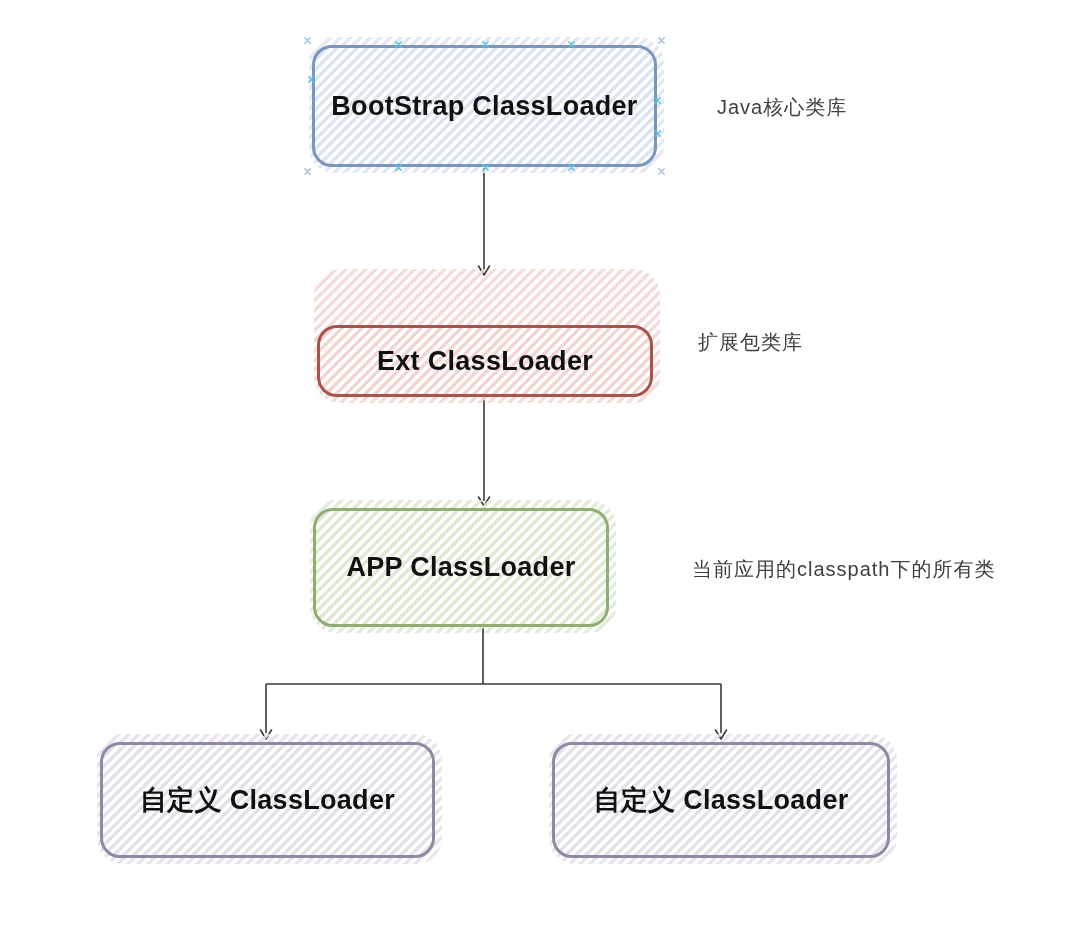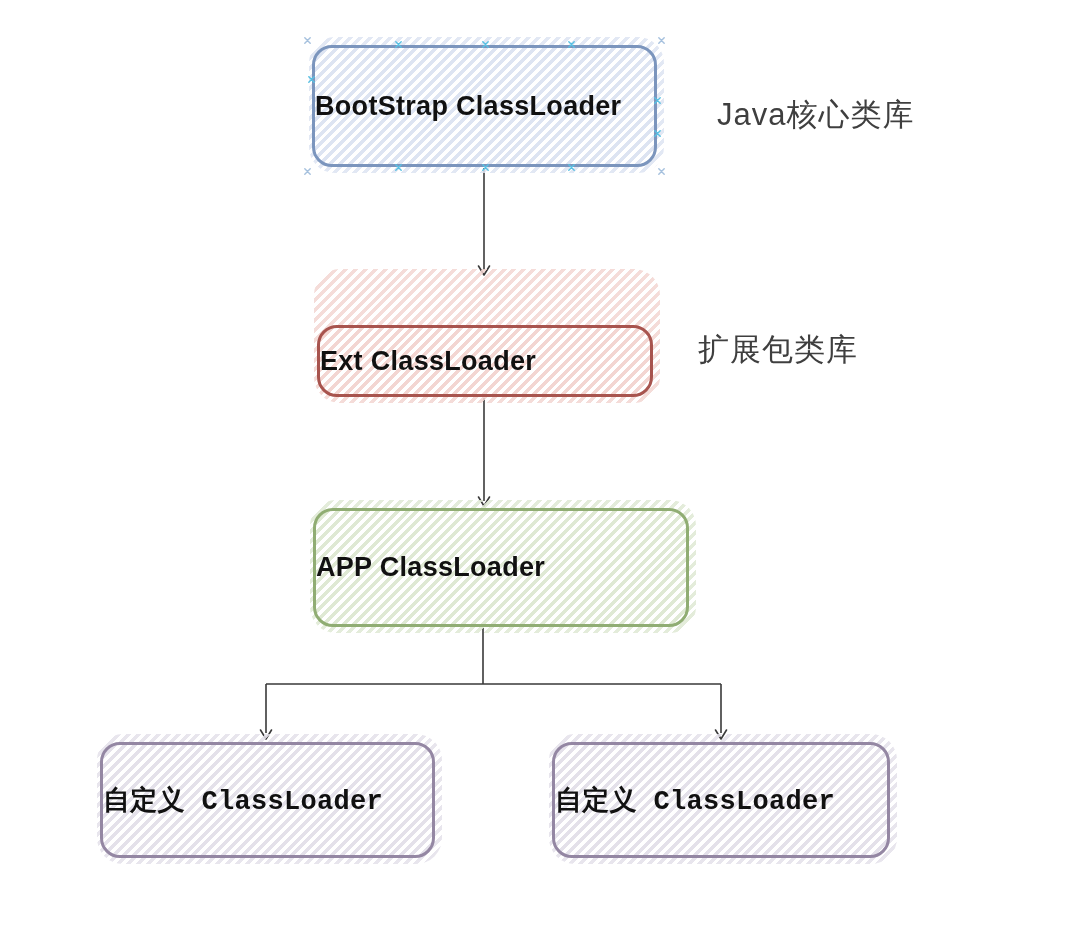--- a/index.html
+++ b/index.html
@@ -12,45 +12,45 @@
   .ahead{fill:none;stroke:var(--connector,#3a3a3a);stroke-width:1.6;stroke-linejoin:round;stroke-linecap:round;}
 
   .node{position:absolute;z-index:2;}
   
   .fray{
     position:absolute;top:-8px;right:-7px;bottom:-6px;left:-3px;
     border-radius:26px;z-index:0;opacity:.85;
   }
   .face{
     position:absolute;inset:0;border-radius:20px;border:3.5px solid #000;
-    background-color:#ffffff;display:flex;align-items:center;justify-content:flex-start;
+    background-color:#ffffff;display:flex;align-items:center;justify-content:center;
     z-index:1;
   }
   .nlabel{
     font-size:27px;font-weight:700;color:var(--text,#111);letter-spacing:.3px;white-space:nowrap;
   }
   .n-blue .face, .n-blue .fray{
     background-image:repeating-linear-gradient(135deg,var(--bootstrap-hatch,#dde4f2) 0 3.5px,transparent 3.5px 7px);
   }
   .n-blue .face{border-color:var(--bootstrap-border,#7b95bd);}
   .n-red .face, .n-red .fray{
     background-image:repeating-linear-gradient(135deg,var(--ext-hatch,#f3d6d2) 0 3.5px,transparent 3.5px 7px);
   }
   .n-red .face{border-color:var(--ext-border,#a8544e);margin-top:48px;}
   .n-green .face, .n-green .fray{
     background-image:repeating-linear-gradient(135deg,var(--app-hatch,#dfe9d4) 0 3.5px,transparent 3.5px 7px);
   }
   .n-green .face{border-color:var(--app-border,#90ad73);}
   .n-purple .face, .n-purple .fray{
     background-image:repeating-linear-gradient(135deg,var(--custom-hatch,#e4e1ea) 0 3.5px,transparent 3.5px 7px);
   }
-  .n-purple .face{border-color:var(--custom-border,#9487a3);font-family:Liberation Mono, monospace;}
+  .n-purple .face{border-color:var(--custom-border,#9487a3);}
 
   .annotation{
-    position:absolute;z-index:2;font-size:31px;color:var(--annotation-text,#3f3f3f);
+    position:absolute;z-index:2;font-size:20px;color:var(--annotation-text,#3f3f3f);
     letter-spacing:1px;white-space:nowrap;
   }
 
   .xm{position:absolute;width:9px;height:9px;z-index:3;}
   .xm path{stroke-width:1.6;fill:none;stroke-linecap:round;}
   .xm-corner path{stroke:var(--anchor-corner,#a6c1de);}
   .xm-edge path{stroke:var(--anchor-edge,#59c0e2);}
 </style>
 </head>
 <body>
@@ -113,21 +113,21 @@
       </svg>
   </div>
 
   <div class="node n-red" style="left:317px;top:277px;width:336px;height:120px">
     <div class="fray"></div>
     <div class="face">
       <span class="nlabel">Ext ClassLoader</span>
     </div>
   </div>
 
-  <div class="node n-green" style="left:313px;top:508px;width:376px;height:119px">
+  <div class="node n-green" style="left:313px;top:508px;width:296px;height:119px">
     <div class="fray"></div>
     <div class="face">
       <span class="nlabel">APP ClassLoader</span>
     </div>
   </div>
 
   <div class="node n-purple" style="left:100px;top:742px;width:335px;height:116px">
     <div class="fray"></div>
     <div class="face">
       <span class="nlabel">自定义 ClassLoader</span>
@@ -136,14 +136,15 @@
 
   <div class="node n-purple" style="left:552px;top:742px;width:338px;height:116px">
     <div class="fray"></div>
     <div class="face">
       <span class="nlabel">自定义 ClassLoader</span>
     </div>
   </div>
 
   <div class="annotation" style="left:717px;top:94px">Java核心类库</div>
   <div class="annotation" style="left:698px;top:329px">扩展包类库</div>
+  <div class="annotation" style="left:692px;top:556px">当前应用的classpath下的所有类</div>
 
 </div>
 
 </body></html>

